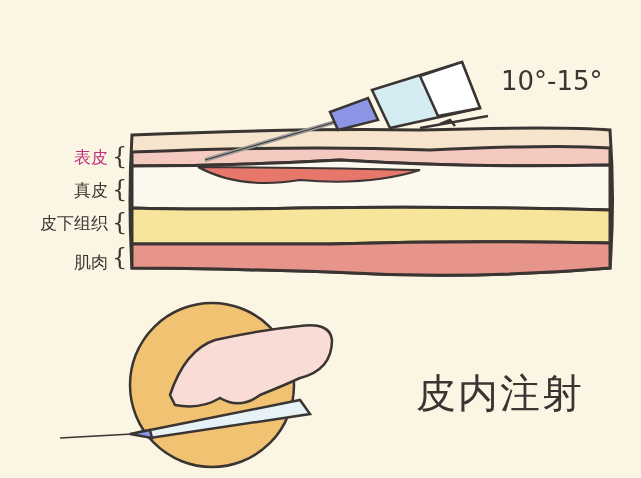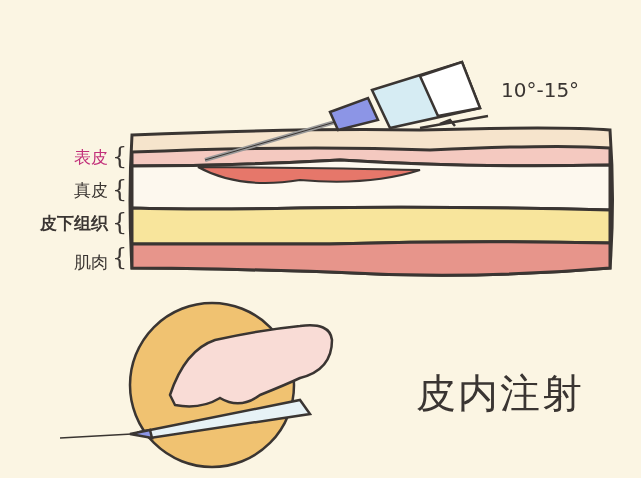--- a/index.html
+++ b/index.html
@@ -1,20 +1,20 @@
 <!DOCTYPE html>
 <html><head>
 <meta charset="utf-8">
 <style>
   html, body { margin:0; padding:0; }
   body { width:641px; height:478px; background:#fbf5e3; position:relative; overflow:hidden;
          font-family:"DejaVu Sans","Liberation Sans",sans-serif; }
   .label { position:absolute; font-size:17px; color:#3a3532; text-align:right; width:108px; line-height:20px; }
   .brace { font-family:"DejaVu Serif",serif; font-size:24px; color:#3a3532; position:absolute; left:112px; line-height:28px; }
-  .angle { position:absolute; left:501px; top:78px; font-size:20px; color:#3a3532; }
+  .angle { position:absolute; left:501px; top:66px; font-size:26px; color:#3a3532; }
   .title { position:absolute; left:372px; top:366px; font-size:40px; color:#3a3532; letter-spacing:2px;margin-left:44px; }
   svg { position:absolute; left:0; top:0; }
 </style>
 </head>
 <body>
 
 <svg width="641" height="478" viewBox="0 0 641 478">
 
   <g stroke="#3a3532" stroke-width="3">
     <path d="M132 135 Q300 128 420 130 Q560 126 610 130 Q615 200 610 268 Q470 280 330 272 Q200 268 132 268 Q128 200 132 135 Z" fill="#f6e4cc"></path>
@@ -42,18 +42,18 @@
     <line x1="60" y1="438" x2="132" y2="434" stroke-width="1.5"></line>
   </g>
 </svg>
 
 <div class="angle">10°-15°</div>
 
 <div class="label" style="top:147px;color:#c2307a;">表皮</div>
 <div class="brace" style="top:142px;">{</div>
 <div class="label" style="top:180px;">真皮</div>
 <div class="brace" style="top:175px;">{</div>
-<div class="label" style="top:213px;font-weight:bold;">皮下组织</div>
+<div class="label" style="top:213px;">皮下组织</div>
 <div class="brace" style="top:208px;">{</div>
 <div class="label" style="top:252px;">肌肉</div>
 <div class="brace" style="top:243px;">{</div>
 
 <div class="title">皮内注射</div>
 
 </body></html>

